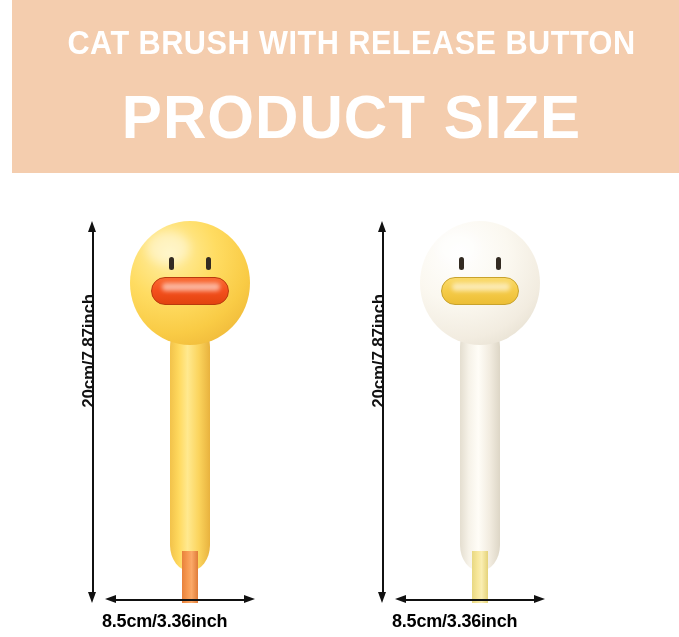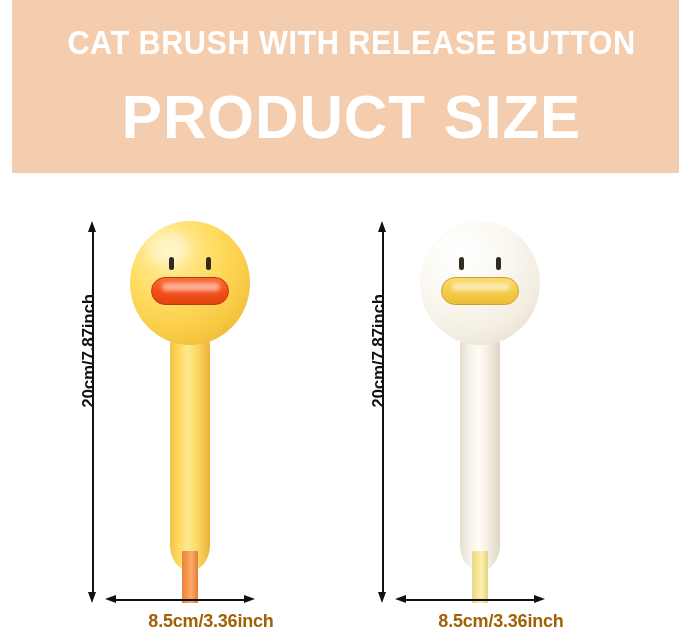--- a/index.html
+++ b/index.html
@@ -261,27 +261,27 @@
     width: 0; height: 0;
     border-top: 4.6px solid transparent;
     border-bottom: 4.6px solid transparent;
     border-left: 11px solid #111111;
   }
   .dim-label-horizontal {
     position: absolute;
     left: 0;
     top: 438px;
     width: 280px;
-    text-align: center;
+    text-align: left;
     padding-left: 62px;
     box-sizing: border-box;
     font-family: "Liberation Sans", sans-serif;
     font-weight: bold;
     font-size: 18px;
-    color: #a16207;
+    color: #000000;
     letter-spacing: -0.2px;
     white-space: nowrap;
   }
 </style>
 </head>
 <body>
 
 <div id="header-band">
   <div id="header-subtitle">CAT BRUSH WITH RELEASE BUTTON</div>
   <div id="header-title">PRODUCT SIZE</div>

